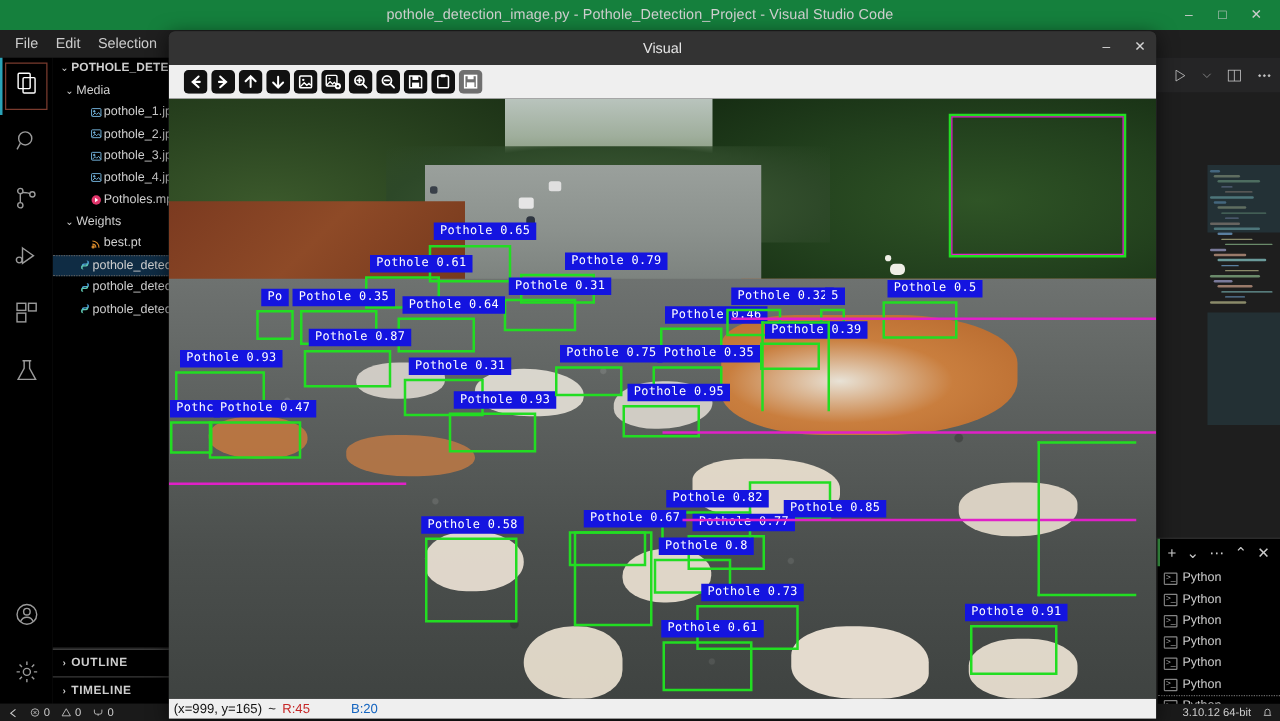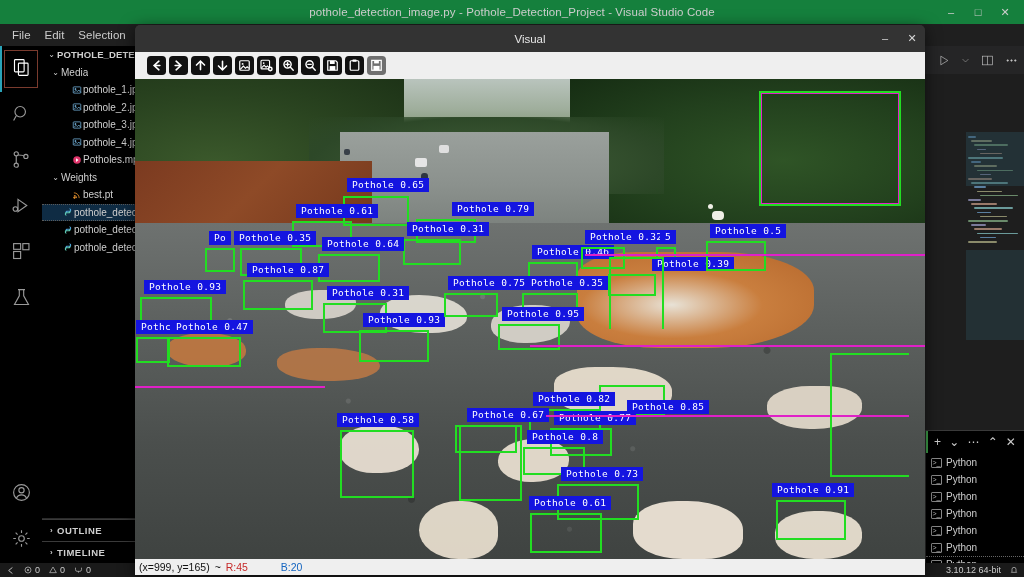--- a/index.html
+++ b/index.html
@@ -669,21 +669,21 @@
           <div class="lbl" style="left: 36px; top: 241px;">Pothole 0.47</div>
           <div class="bbox" style="left: 224px; top: 251px; width: 70px; height: 32px;"></div>
           <div class="lbl" style="left: 228px; top: 234px;">Pothole 0.93</div>
           <div class="bbox" style="left: 393px; top: 183px; width: 50px; height: 22px;"></div>
           <div class="lbl" style="left: 397px; top: 166px;">Pothole 0.46</div>
           <div class="bbox" style="left: 446px; top: 168px; width: 44px; height: 22px;"></div>
           <div class="lbl" style="left: 450px; top: 151px;">Pothole 0.32</div>
           <div class="bbox" style="left: 521px; top: 168px; width: 20px; height: 20px;"></div>
           <div class="lbl" style="left: 525px; top: 151px;">5</div>
           <div class="bbox" style="left: 473px; top: 195px; width: 48px; height: 22px;"></div>
-          <div class="lbl" style="left: 477px; top: 178px; margin-left: 40px;">Pothole 0.39</div>
+          <div class="lbl" style="left: 477px; top: 178px;">Pothole 0.39</div>
           <div class="bbox" style="left: 571px; top: 162px; width: 60px; height: 30px;"></div>
           <div class="lbl" style="left: 575px; top: 145px;">Pothole 0.5</div>
           <div class="bbox" style="left: 309px; top: 214px; width: 54px; height: 24px;"></div>
           <div class="lbl" style="left: 313px; top: 197px;">Pothole 0.75</div>
           <div class="bbox" style="left: 387px; top: 214px; width: 56px; height: 24px;"></div>
           <div class="lbl" style="left: 391px; top: 197px;">Pothole 0.35</div>
           <div class="bbox" style="left: 363px; top: 245px; width: 62px; height: 26px;"></div>
           <div class="lbl" style="left: 367px; top: 228px;">Pothole 0.95</div>
           <div class="bbox" style="left: 464px; top: 306px; width: 66px; height: 30px;"></div>
           <div class="lbl" style="left: 492px; top: 289px; margin-top: 32px;">Pothole 0.85</div>

